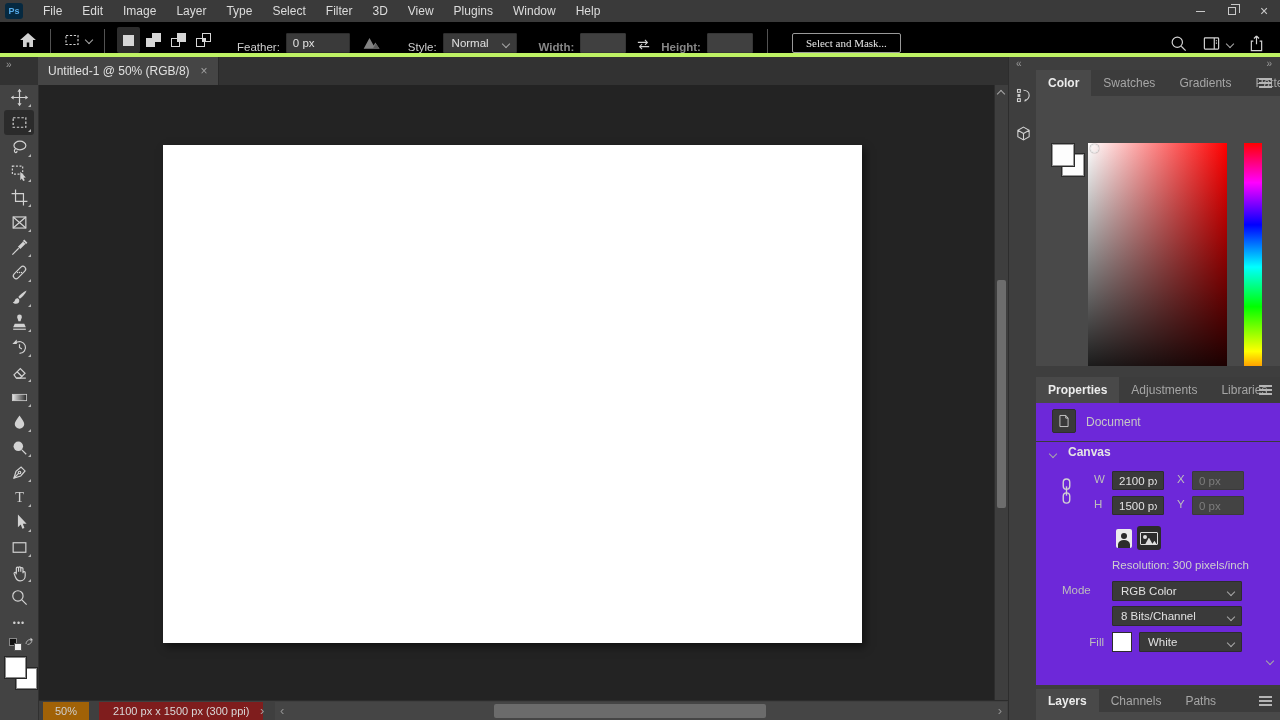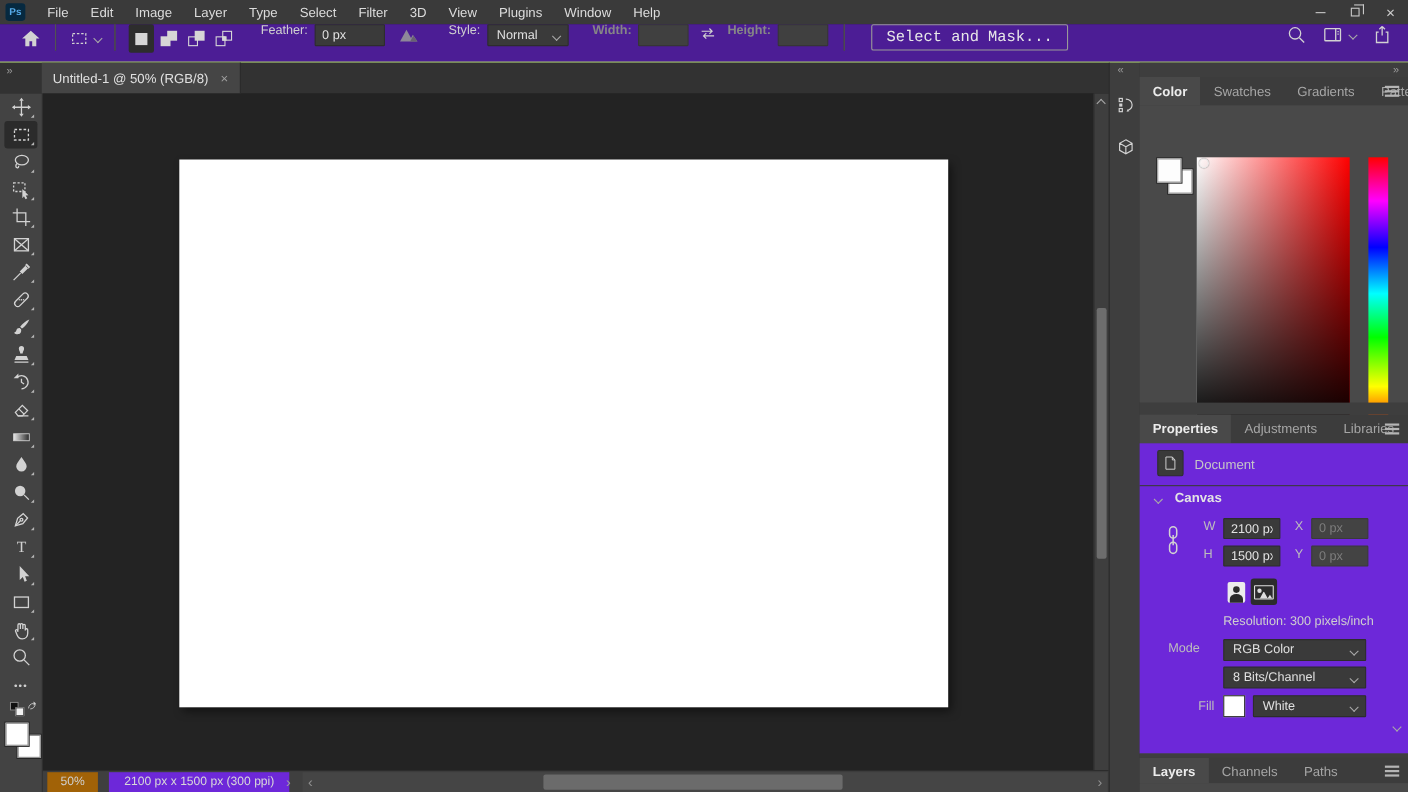--- a/index.html
+++ b/index.html
@@ -16,22 +16,22 @@
   .menu-items{display:flex;margin-left:10px;height:100%;align-items:center;}
   .menu-item{padding:0 10px;height:100%;display:flex;align-items:center;cursor:default;}
   .win-controls{margin-left:auto;display:flex;height:100%;}
   .win-btn{width:32px;height:100%;display:flex;align-items:center;justify-content:center;color:#c9c9c9;}
   .min-glyph{display:inline-block;width:9px;height:1px;background:#c9c9c9;}
   .restore-glyph{position:relative;width:8px;height:8px;border:1px solid #c9c9c9;}
   .restore-glyph::before{content:"";position:absolute;left:2px;top:-4px;width:8px;height:8px;border:1px solid #c9c9c9;border-left:none;border-bottom:none;}
   .close-glyph{font-size:14px;line-height:1;}
 
   
-  .optionsbar{position:absolute;top:22px;left:0;right:0;height:35px;background:#4c1d95;
-              border-bottom:1px solid #bef264;display:flex;align-items:flex-start;font-size:11.5px;}
+  .optionsbar{position:absolute;top:22px;left:0;right:0;height:35px;background:#000000;
+              border-bottom:4px solid #bef264;display:flex;align-items:flex-end;font-size:11.5px;}
   .ob-sep{width:1px;height:24px;background:#383838;margin:0 8px;border-right:1px solid #525252;}
   .ob-btn{display:flex;align-items:center;justify-content:center;height:26px;padding:0 4px;border-radius:2px;}
   .ob-btn.active{background:#2d2d2d;}
   .ob-label{color:#cfcfcf;margin:0 6px 0 10px;}
   .ob-label.dim{color:#868686;font-weight:bold;}
   .field{height:20px;background:#3a3a3a;border:1px solid #2d2d2d;border-radius:1px;color:#e2e2e2;
          font-family:"Liberation Sans",sans-serif;font-size:11.5px;padding:0 6px;outline:none;}
   .field:disabled{background:#404040;border-color:#363636;}
   .dropdown{height:20px;background:#3a3a3a;border:1px solid #2d2d2d;border-radius:1px;
             display:flex;align-items:center;padding:0 20px 0 8px;position:relative;color:#e0e0e0;}
@@ -75,21 +75,21 @@
   .canvas{position:absolute;left:124px;top:60px;width:699px;height:498px;background:#ffffff;
           box-shadow:3px 4px 8px rgba(0,0,0,0.5);}
   .vscroll{position:absolute;right:0;top:0;bottom:0;width:14px;background:#3e3e3e;border-left:1px solid #2d2d2d;}
   .vscroll .cv{position:absolute;left:3px;top:6px;}
   .vthumb{position:absolute;left:2px;top:195px;width:9px;height:228px;background:#6d6d6d;border-radius:2px;}
 
   
   .statusbar{position:absolute;left:39px;top:700px;width:969px;height:20px;background:#3f3f3f;
              border-top:1px solid #2c2c2c;font-size:11px;color:#cfcfcf;}
   .zoom-field{position:absolute;left:4px;top:1px;height:18px;line-height:18px;padding:0 12px;background:#a16207;}
-  .doc-info{position:absolute;left:60px;top:1px;height:18px;line-height:18px;padding:0 14px;background:#6d28d9;color:#d8d8d8;}
+  .doc-info{position:absolute;left:60px;top:1px;height:18px;line-height:18px;padding:0 14px;background:#7f1d1d;color:#d8d8d8;}
   .sb-chev{position:absolute;left:221px;top:4px;color:#9f9f9f;font-size:13px;line-height:12px;}
   .hscroll{position:absolute;left:236px;right:1px;top:1px;height:18px;background:#454545;}
   .hs-arrow{position:absolute;top:3px;color:#909090;font-size:13px;line-height:12px;}
   .hthumb{position:absolute;left:219px;top:2px;width:272px;height:14px;background:#6b6b6b;border-radius:2px;}
 
   
   .dockstrip{position:absolute;left:1008px;top:57px;bottom:0;width:28px;background:#3e3e3e;border-left:1px solid #2d2d2d;}
   .dock-collapse{position:absolute;left:7px;top:1px;color:#9a9a9a;font-size:10px;}
   .dock-icon{position:absolute;left:2px;width:24px;height:24px;display:flex;align-items:center;justify-content:center;}
   .dock-icon svg{width:17px;height:17px;}
@@ -379,21 +379,21 @@
       <span class="cv down"></span>
     </span>
     <span class="ob-label dim" style="margin-left:22px">Width:</span>
     <input class="field" style="width: 46px;" disabled="">
     <svg style="margin:0 9px" width="17" height="17">
         <use href="#i-swap"></use>
       </svg>
     <span class="ob-label dim" style="margin-left:0">Height:</span>
     <input class="field" style="width: 46px;" disabled="">
     <span class="ob-sep" style="margin-left:14px"></span>
-    <button class="sam-btn" style="font-family:Liberation Mono, monospace;font-size:14px">Select and Mask...</button>
+    <button class="sam-btn" style="font-family:Liberation Serif, serif;font-size:11px">Select and Mask...</button>
     <span class="ob-right">
       <svg width="19" height="19">
           <use href="#i-search"></use>
         </svg>
       <span style="display:flex;align-items:center">
         <svg width="19" height="19">
             <use href="#i-workspace"></use>
           </svg>
         <span class="cv down" style="margin-left:6px"></span>
       </span>

